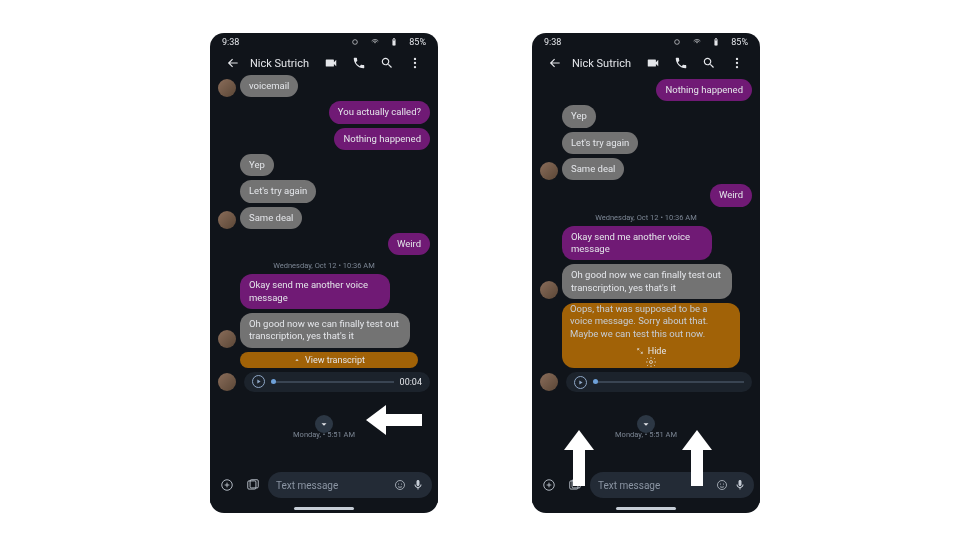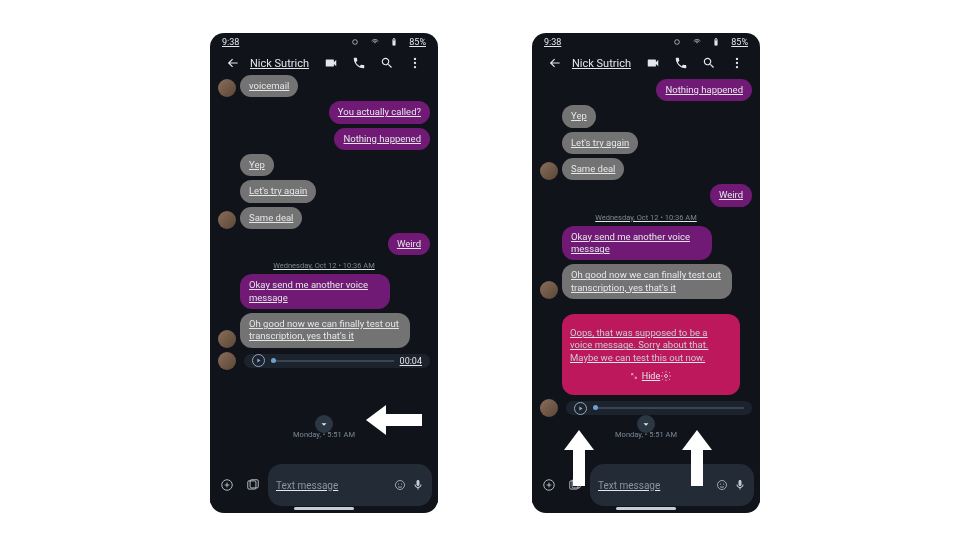--- a/index.html
+++ b/index.html
@@ -18,21 +18,20 @@
     width: 228px;
     height: 480px;
     background: #10141a;
     border-radius: 14px;
     overflow: hidden;
     position: relative;
     color: #e4e6ea;
     font-size: 9.5px;
     display: flex;
     flex-direction: column;
-    text-decoration: underline;
   }
   .statusbar {
     height: 18px;
     display: flex;
     align-items: center;
     justify-content: space-between;
     padding: 0 12px;
     font-size: 9px;
     color: #e4e6ea;
   }
@@ -74,50 +73,51 @@
   }
   .bubble.recv { background:#737373; }
   .bubble.sent { background:#701a75; }
   .timestamp {
     text-align:center;
     font-size: 7.5px;
     color:#7c8694;
     margin: 6px 0 4px;
   }
   .transcript-card {
-    background:#be185d;
+    background:#a16207;
     border-radius:12px;
-    padding:13px 8px;
-    margin:15px 0 4px 22px;
+    padding:0 8px;
+    margin:4px 0 4px 22px;
     max-width: 178px;
   }
   .transcript-card .body {
     font-size:9.5px; line-height:1.3; color:#c6cdd6;
     margin-bottom:6px;
   }
   .transcript-card .actions {
-    display:flex; align-items:center; justify-content:center;
+    display:flex; align-items:center; justify-content:flex-start;
     font-size:9px;
+    flex-direction:column;
   }
   .btn-vt {
     display:flex; align-items:center; justify-content:center;
     gap:4px;
     font-size:9px;
     color:#e4e6ea;
     padding:3px 0;
   }
   .voice-row {
     display:flex; align-items:center; gap:4px;
     margin: 2px 0 2px 0;
   }
   .voice {
     flex:1;
     background:#1c232c;
     border-radius:14px;
-    height:14px;
+    height:20px;
     display:flex; align-items:center;
     padding:5px 8px;
     gap:6px;
     font-size:9px;
   }
   .play {
     width:13px; height:13px;border-radius:50%;
     border:1px solid #8fa7c6;
     display:flex;align-items:center;justify-content:center;
   }
@@ -146,21 +146,21 @@
     display:flex;align-items:center;
     padding:0 6px;gap:4px;
     background:#10141a;
   }
   .c-icon{
     width:22px;height:22px;border-radius:11px;
     display:flex;align-items:center;justify-content:center;
   }
   .input{
     flex:1;
-    height:42px;
+    height:26px;
     background:#232b36;
     border-radius:14px;
     display:flex;align-items:center;
     padding:0 8px;
     color:#8b95a3;
     font-size:10px;
     justify-content:space-between;
   }
   .input .ricons{display:flex;gap:6px;}
   .home-bar{
@@ -251,20 +251,28 @@
     </div>
     <div class="timestamp">Wednesday, Oct 12 • 10:36 AM</div>
     <div class="row" style="margin-left:22px">
       <div class="bubble sent" style="max-width:150px">Okay send me another voice message</div>
     </div>
     <div class="row">
       <div class="avatar"></div>
       <div class="bubble recv" style="max-width:170px">Oh good now we can finally test out transcription, yes that's it</div>
     </div>
 
+    <div class="transcript-card">
+      <div class="btn-vt">
+        <svg width="8" height="8" viewBox="0 0 24 24">
+            <path d="M7 14l5-5 5 5z" fill="#e4e6ea"></path>
+          </svg>
+        <span>View transcript</span>
+      </div>
+    </div>
 
     <div class="voice-row">
       <div class="avatar"></div>
       <div class="voice">
         <div class="play">
           <svg width="7" height="7" viewBox="0 0 24 24">
               <path d="M8 5v14l11-7z" fill="#8fa7c6"></path>
             </svg>
         </div>
         <div class="track"></div>

